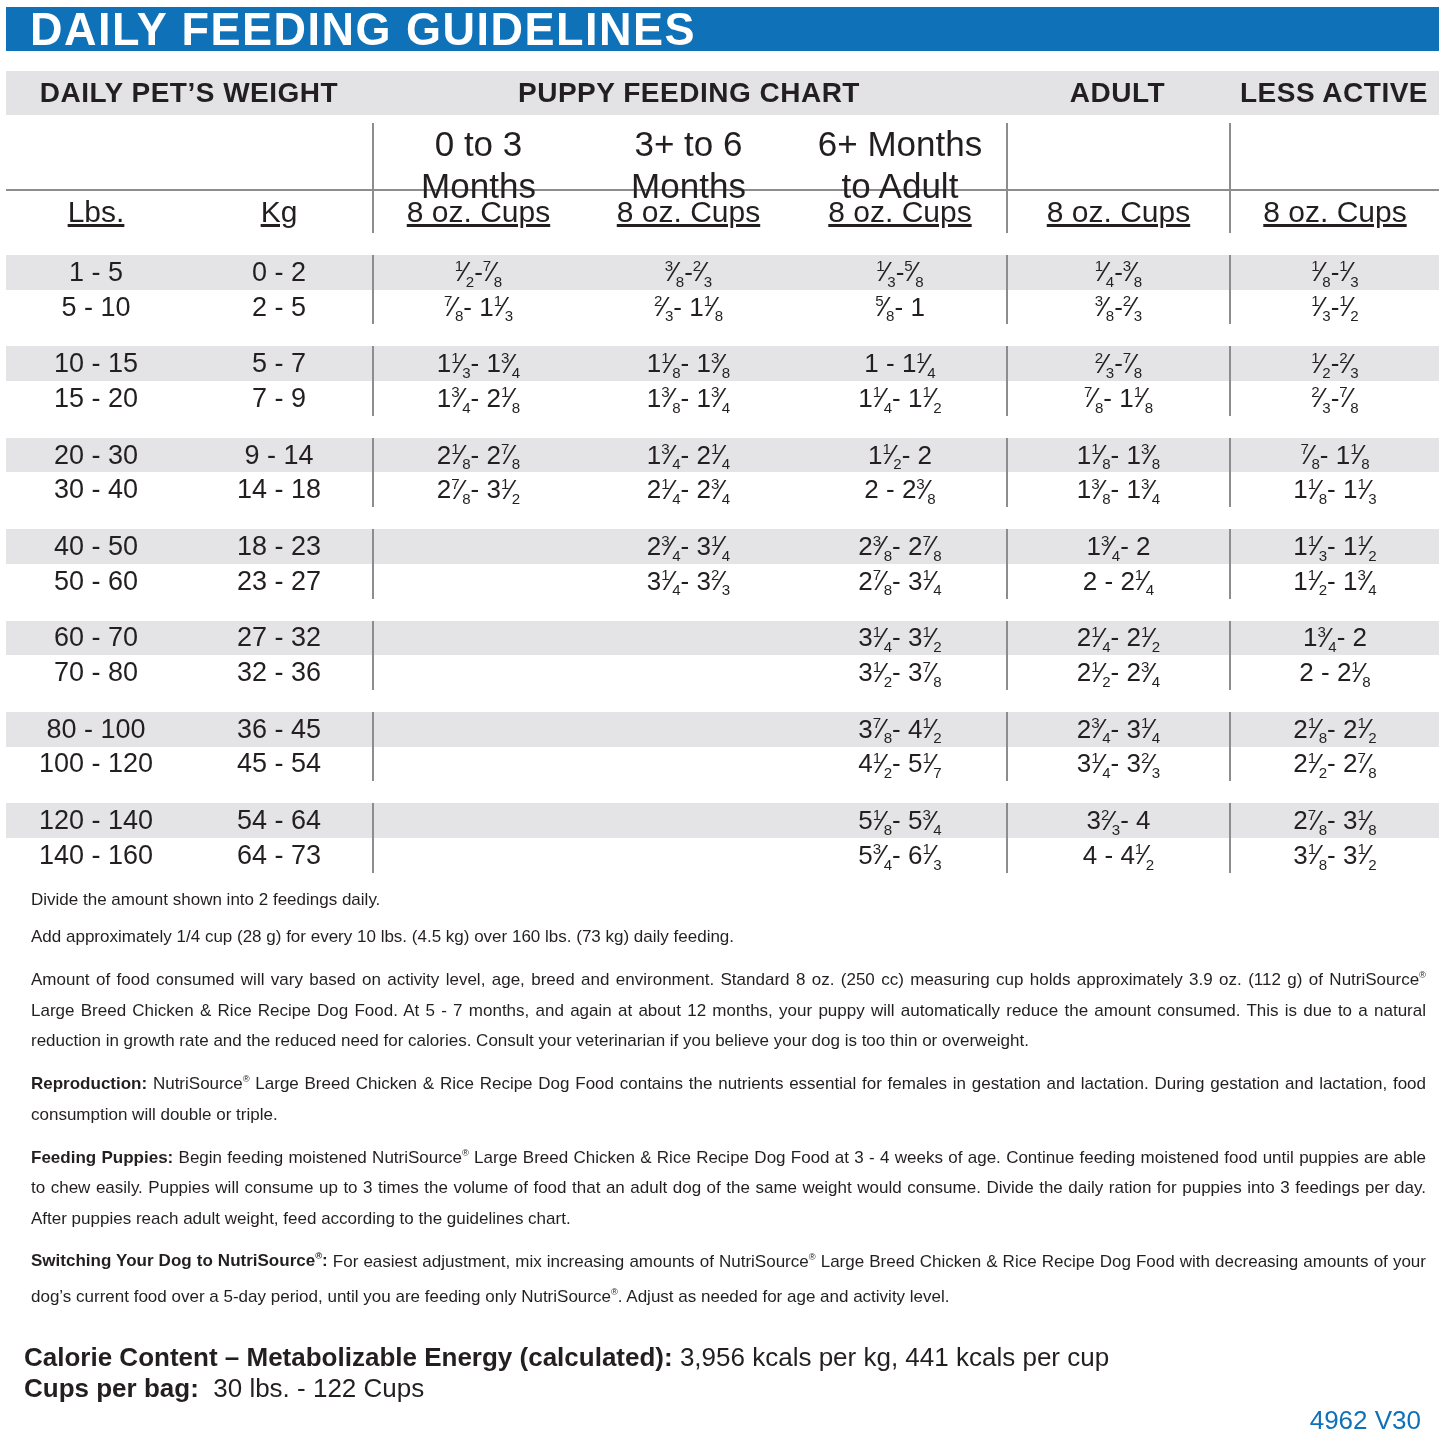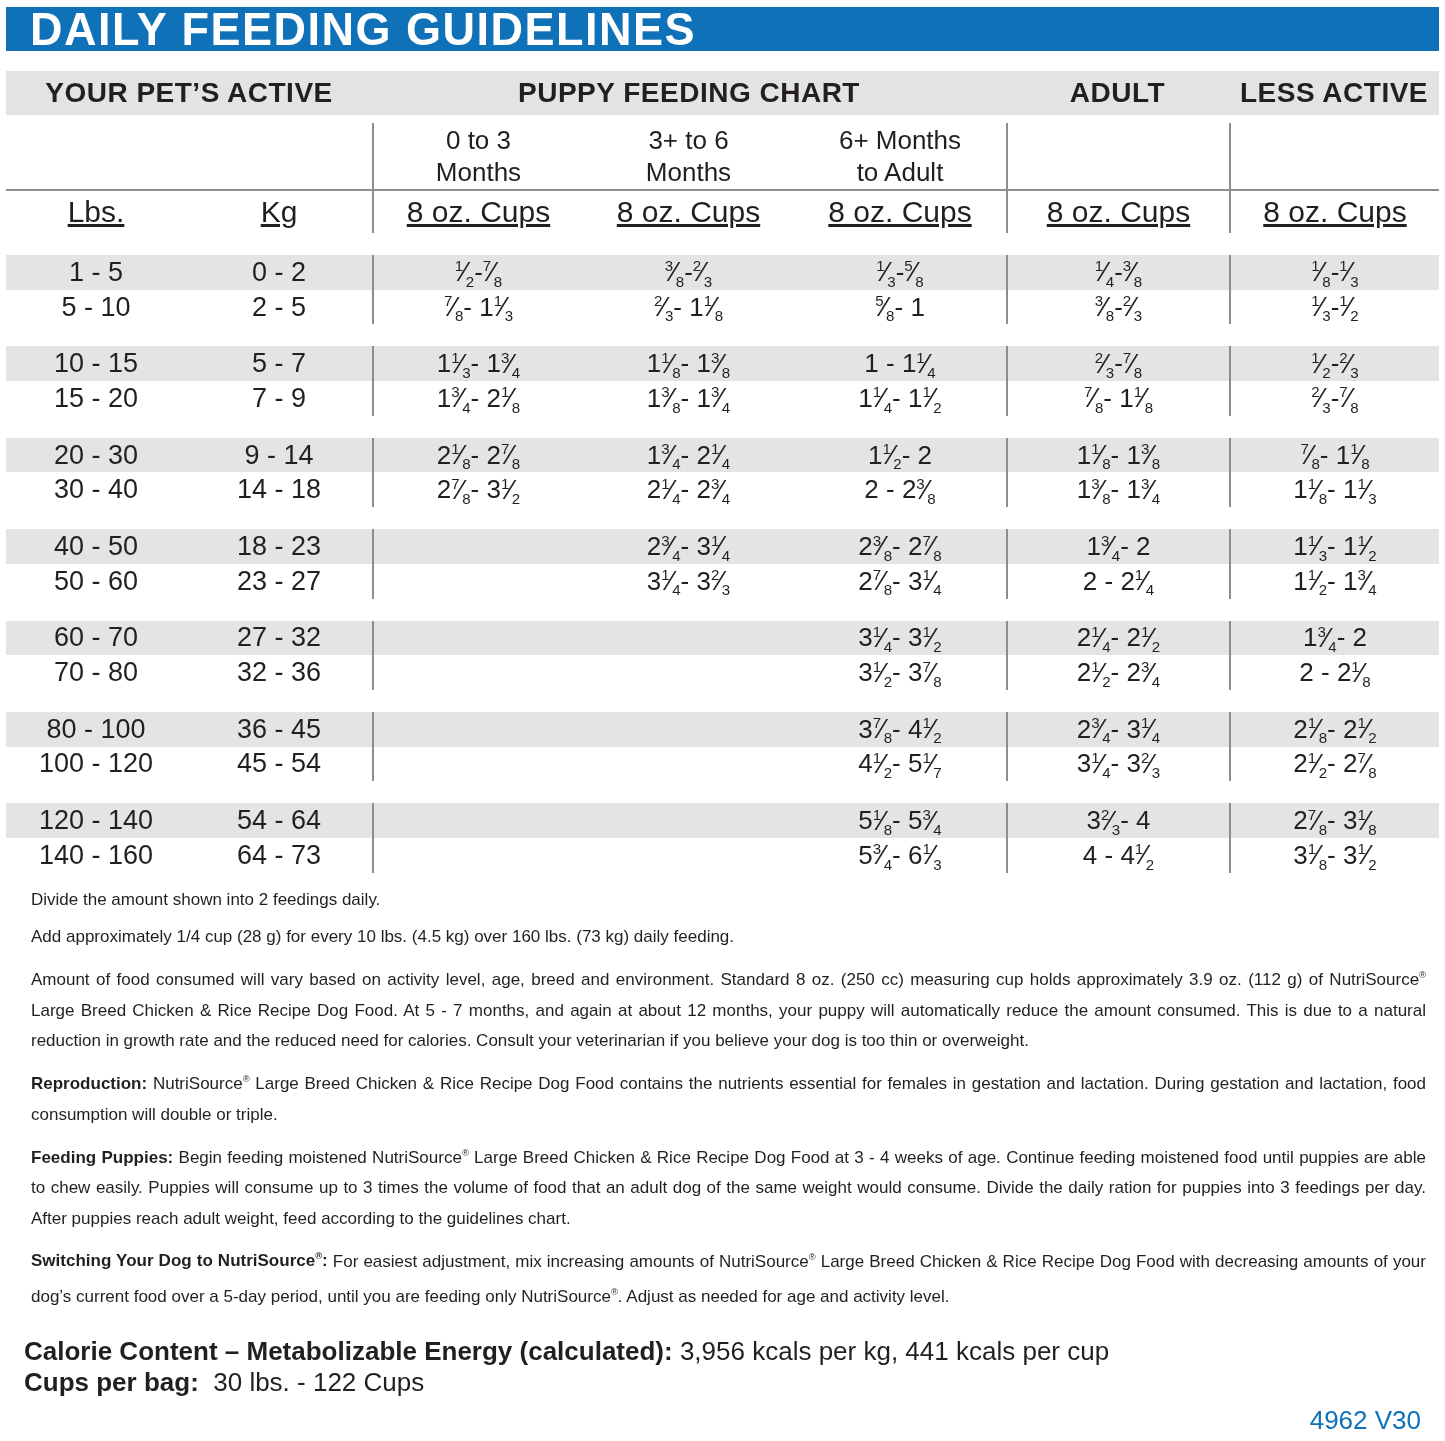--- a/index.html
+++ b/index.html
@@ -25,21 +25,21 @@
   .band{
     margin:20px 6px 0 6px;height:44px;background:#e3e3e5;
     display:grid;grid-template-columns:366px 634px 223px 210px;
     align-items:center;
   }
   .band .gh{font-weight:800;font-size:28px;text-align:center;letter-spacing:0.5px;}
   .tablewrap{margin:8px 6px 0 6px;}
   .cell{display:flex;align-items:center;justify-content:center;text-align:center;}
   .v{border-left:2px solid #8d8d90;}
   .agerow{height:66px;}
-  .agerow .cell{font-size:26px;line-height:32px;}
+  .agerow .cell{font-size:35px;line-height:42px;}
   .unitrow{height:42px;border-top:2px solid #8d8d90;}
   .unitrow .cell{font-size:30px;text-decoration:underline;}
   .row{height:34.7px;}
   .row.stripe{background:#e4e4e6;margin-top:22px;}
   .row .cell{font-size:27px;}
   .row .cups{font-size:26px;}
 
   
   .fr{white-space:nowrap;}
   .fr sup{font-size:0.58em;position:relative;top:-0.02em;vertical-align:super;}
@@ -47,38 +47,38 @@
   .fr .sl{font-size:1.05em;margin:0 -1px;}
 
   
   .notes{margin:12px 0 0 0;padding:0 12px 0 24px;}
   .notes p{margin:7px;font-size:17px;line-height:30.8px;text-align:justify;}
   .notes p.nj{text-align:left;}
   .sec{margin-top:13px;}
   b.lead{font-weight:800;}
   sup.reg{font-size:0.55em;}
 
-  .footer{margin-top:24px;padding:0 12px 0 24px;}
+  .footer{margin-top:30px;padding:0 12px 0 24px;}
   .footer p{margin:0;font-size:26px;line-height:31px;}
   .code{
     position:absolute;right:24px;bottom:12px;
     color:#0f71b7;font-size:26px;font-weight:500;
   }
 </style>
 </head>
 <body>
 
 <div class="page">
 
   <div class="title-bar">
     <span>DAILY FEEDING GUIDELINES</span>
   </div>
 
   <div class="band">
-    <div class="gh">YOUR PET’S ACTIVE</div>
+    <div class="gh">DAILY PET’S WEIGHT</div>
     <div class="gh">PUPPY FEEDING CHART</div>
     <div class="gh">ADULT</div>
     <div class="gh">LESS ACTIVE</div>
   </div>
 
   <div class="tablewrap">
     <div class="grid agerow" id="agerow">
         <div class="cell"></div>
         <div class="cell"></div>
         <div class="cell v">0 to 3<br>Months</div>

